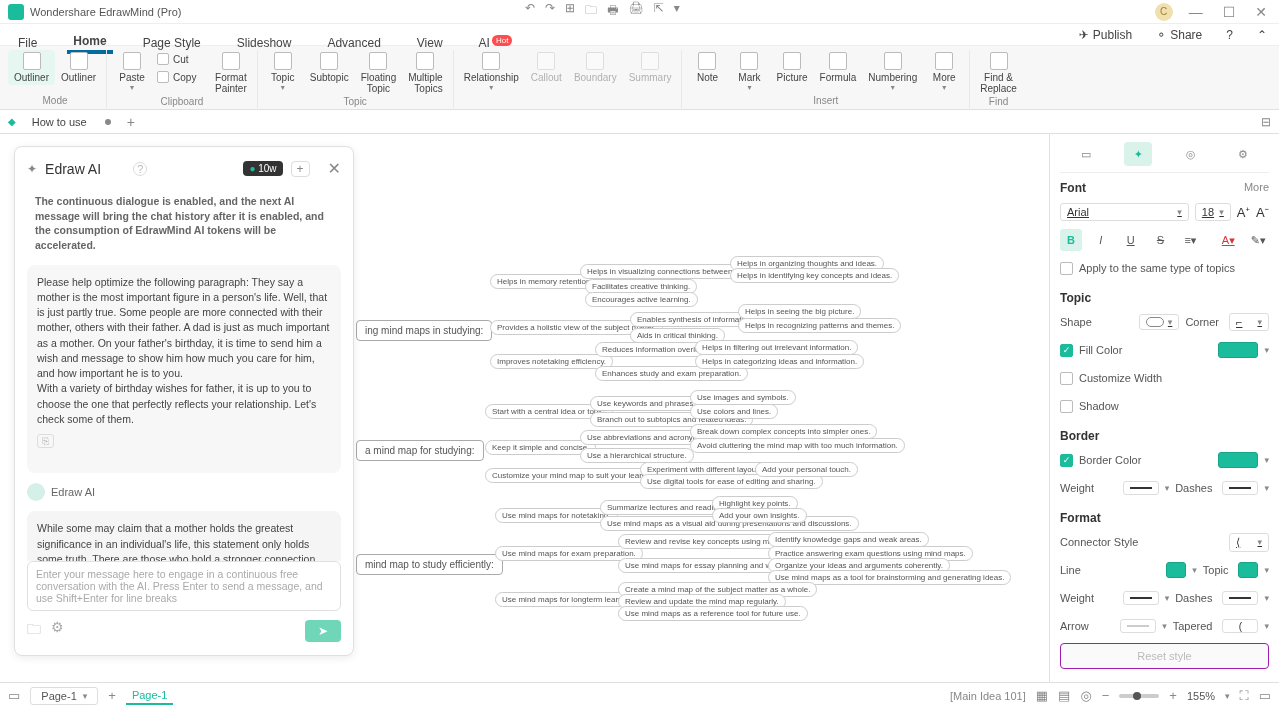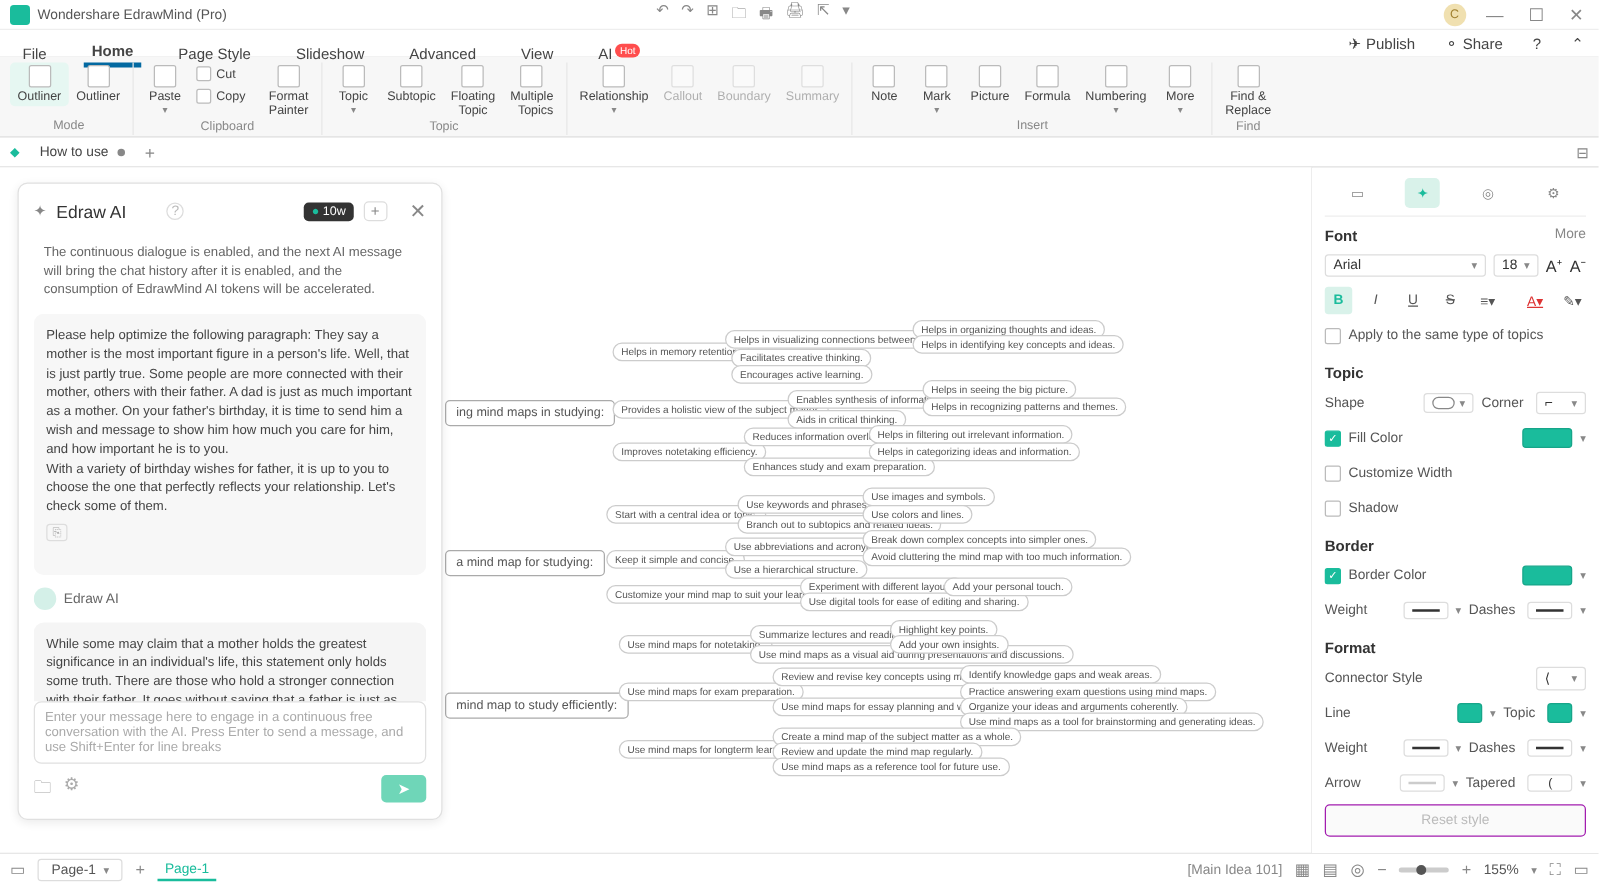--- a/index.html
+++ b/index.html
@@ -31,37 +31,37 @@
 .rib-btn { display: flex; flex-direction: column; align-items: center; padding: 2px 6px; cursor: pointer; font-size: 10px; color: #444; min-width: 42px; }
 .rib-btn .ico { width: 18px; height: 18px; border: 1px solid #bbb; border-radius: 2px; margin-bottom: 2px; background:#fff; }
 .rib-btn.small { flex-direction: row; min-width: 56px; font-size: 10px; gap:4px; padding:1px 4px; height:18px; align-items:center;}
 .rib-btn.small .ico { width:12px; height:12px; margin:0;}
 .rib-btn.active { background: #e6f7f2; border-radius: 4px; }
 .rib-btn.disabled { opacity: 0.4; }
 .rib-stack { display:flex; flex-direction:column; justify-content:flex-start; }
 
 
 .tabstrip { height: 24px; border-bottom: 1px solid #e0e0e0; display: flex; align-items: center; padding: 0 8px; gap: 8px; }
-.doc-tab { font-size: 11px; color: #444; padding: 2px 8px; display:flex; align-items:center; gap:7px; cursor:pointer;}
+.doc-tab { font-size: 11px; color: #444; padding: 2px 8px; display:flex; align-items:center; gap:18px; cursor:pointer;}
 .doc-tab .dot { width:6px; height:6px; border-radius:50%; background:#888; }
 .add-tab { color:#888; font-size:14px; cursor:pointer; }
 
 
 .main { position: relative; height: 548px; display: flex; }
 .canvas { flex: 1; position: relative; background: #fff; overflow:hidden;}
 .mindmap-node { position:absolute; background:#fff; border:1px solid #ccc; border-radius:10px; font-size:8px; padding:2px 6px; white-space:nowrap; color:#555;}
 .mindmap-node.root { border:1px solid #aaa; border-radius:4px; font-size:10px; padding:4px 8px; }
 
 
 .ai-panel { position:absolute; left:14px; top:12px; width:340px; height:510px; background:#fff; border:1px solid #e0e0e0; border-radius:8px; box-shadow:0 2px 8px rgba(0,0,0,0.08); display:flex; flex-direction:column; padding:12px; z-index:10;}
 .ai-header { display:flex; align-items:center; gap:8px; margin-bottom:10px;}
 .ai-header .aititle { font-size:14px; color:#333; flex:1;}
 .ai-header .token { background:#333; color:#fff; font-size:10px; padding:2px 6px; border-radius:4px;}
 .ai-header .close { color:#888; font-size:16px; cursor:pointer; margin-left:10px;}
-.ai-notice { font-size:10.5px; color:#666; line-height:1.4; padding:6px 8px; border-radius:6px;}
+.ai-notice { font-size:10.5px; color:#666; line-height:1.4; padding:6px 8px; border-radius:6px;font-weight:bold;}
 .ai-body { flex:1; overflow:hidden; display:flex; flex-direction:column; gap:10px; margin-top:6px;}
 .ai-msg { background:#f5f5f5; border-radius:8px; padding:10px; font-size:10.5px; color:#444; line-height:1.45;}
 .ai-msg.user { background:#f7f7f7; }
 .ai-label { display:flex; align-items:center; gap:6px; font-size:11px; color:#666;}
 .ai-label .aiicon { width:18px; height:18px; border-radius:50%; background:#d4f0e8;}
 .ai-input { margin-top:auto; border:1px solid #e0e0e0; border-radius:6px; padding:6px 8px; font-size:10.5px; color:#aaa; min-height:44px;}
 .ai-footer { display:flex; justify-content:space-between; align-items:center; margin-top:8px;}
 .ai-footer .send { width:36px; height:22px; background:#6fd6b8; border-radius:4px; display:flex; align-items:center; justify-content:center; color:#fff; cursor:pointer;}
 .ai-footer .tool { color:#aaa; font-size:14px; display:flex; gap:10px;}
 
@@ -69,21 +69,21 @@
 .props { width:230px; border-left:1px solid #e0e0e0; background:#fff; padding:8px 10px; overflow:auto; font-size:11px;}
 .props-tabs { display:flex; justify-content:space-around; border-bottom:1px solid #eee; padding-bottom:6px; margin-bottom:8px;}
 .props-tabs .pt { width:28px; height:24px; display:flex; align-items:center; justify-content:center; color:#888; cursor:pointer; border-radius:4px;}
 .props-tabs .pt.active { background:#d9f2ea; color:#1abc9c;}
 .prop-section { margin-bottom:12px;}
 .prop-head { display:flex; justify-content:space-between; font-weight:600; color:#333; margin-bottom:6px; font-size:12px;}
 .prop-head .more { font-weight:400; color:#888; font-size:11px; cursor:pointer;}
 .prop-row { display:flex; align-items:center; gap:6px; margin-bottom:6px; min-height:22px;}
 .prop-row .lbl { flex:1; color:#555;}
 .prop-row .lbl-r { color:#555; margin-left:auto; margin-right:4px;}
-.sel { border:1px solid #ddd; border-radius:3px; padding:2px 6px; background:#fff; font-size:11px; min-width:50px; display:flex; align-items:center; gap:4px; cursor:pointer;}
+.sel { border:1px solid #ddd; border-radius:3px; padding:2px 6px; background:#fff; font-size:11px; min-width:50px; display:flex; align-items:center; gap:4px; cursor:pointer;text-decoration:underline;}
 .sel .caret { margin-left:auto; color:#888; font-size:9px;}
 .chk { width:13px; height:13px; border:1px solid #bbb; border-radius:2px; display:inline-flex; align-items:center; justify-content:center; font-size:9px; color:#fff; cursor:pointer;}
 .chk.on { background:#1abc9c; border-color:#1abc9c;}
 .swatch { width:40px; height:16px; background:#1abc9c; border-radius:3px; border:1px solid #17a589; cursor:pointer;}
 .font-btns { display:flex; gap:8px;}
 .fbtn { width:22px; height:22px; display:flex; align-items:center; justify-content:center; border-radius:3px; cursor:pointer; color:#555;}
 .fbtn.on { background:#d9f2ea; color:#1abc9c; font-weight:700;}
 .reset-btn { width:100%; border:1px solid #a21caf; background:#fafafa; color:#bbb; padding:6px; border-radius:4px; font-size:11px; cursor:pointer;}
 .line-chip { width:36px; height:14px; border:1px solid #ddd; border-radius:3px; display:flex; align-items:center; justify-content:center; cursor:pointer;}
 .line-chip .ln { width:22px; height:2px; background:#333;}

